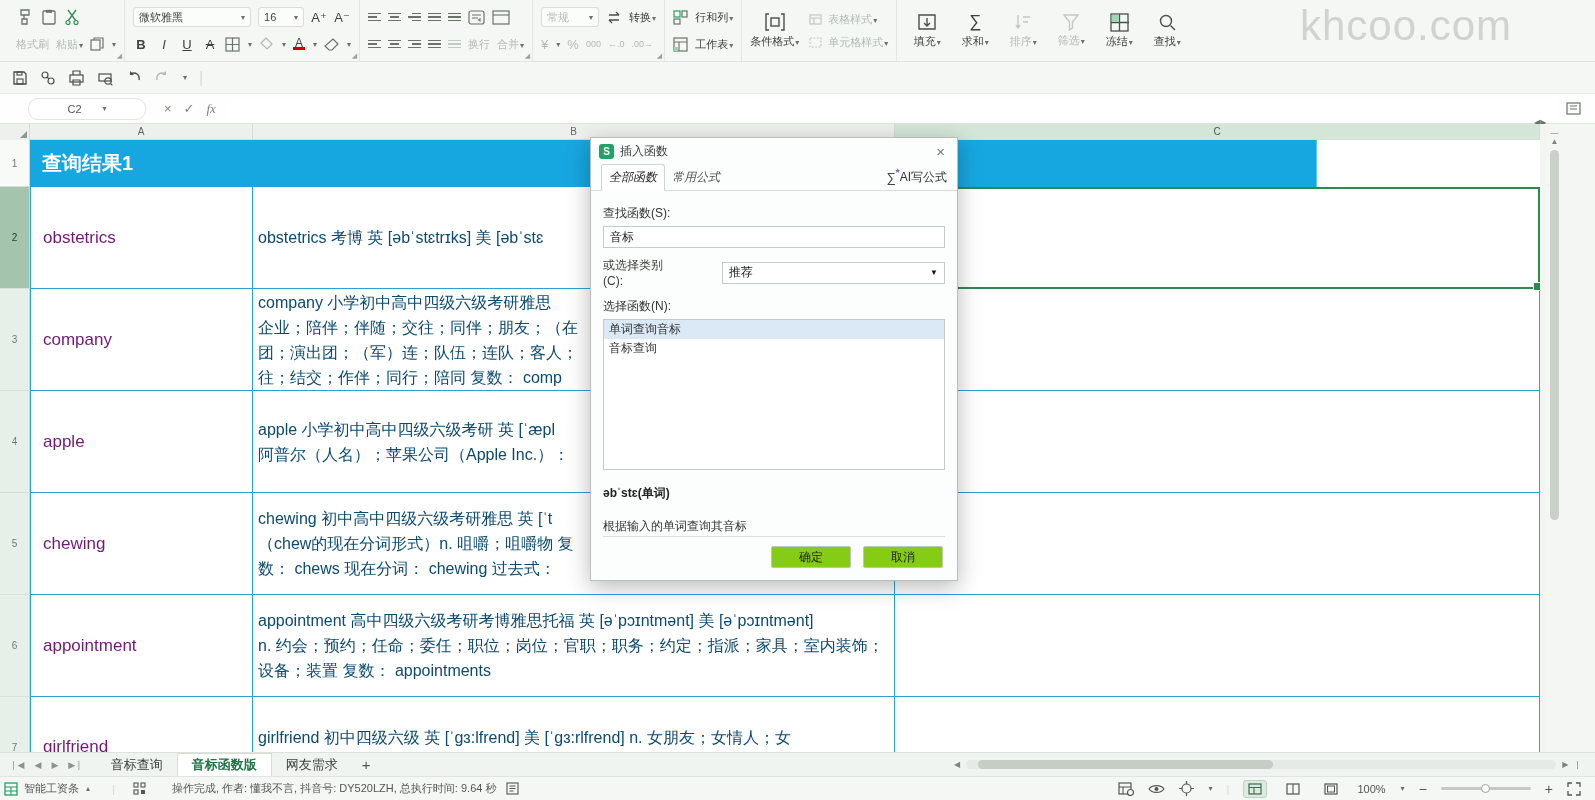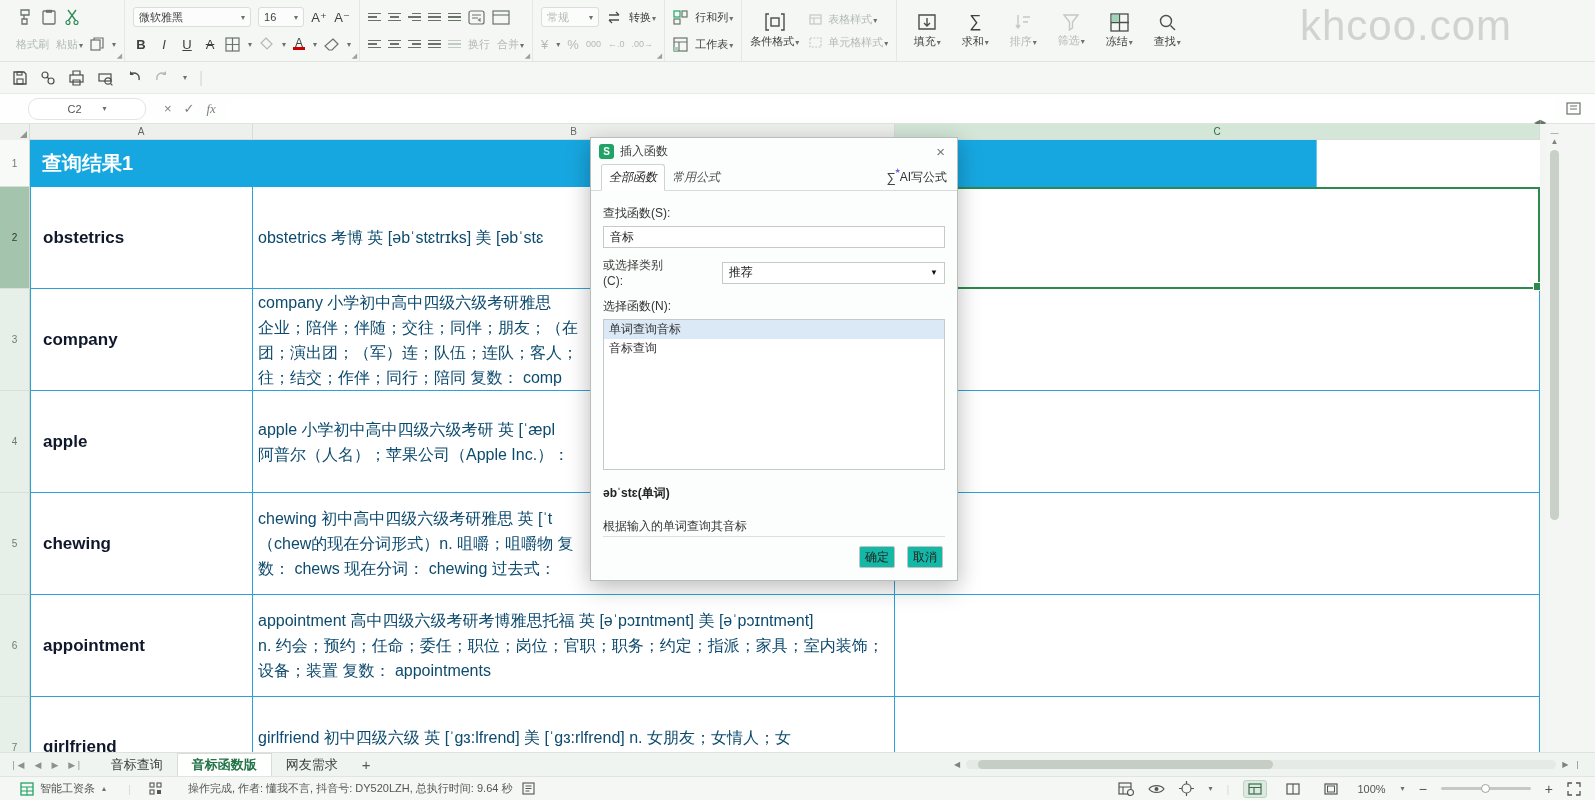--- a/index.html
+++ b/index.html
@@ -52,21 +52,21 @@
   .rowh { width:30px; display:flex; align-items:center; justify-content:center; font-size:10px;
     color:#6f7a6f; background:#e6f0e8; border-right:1px solid #cfd8cf; border-bottom:1px solid #d8e0d8; }
   .rowh.white { background:#f7faf7; }
   .rowh.sel { background:#a5c4ad; color:#2e3a2e; }
   .wA { width:223px; } .wB { width:642px; } .wC { width:645px; }
   .hcell { background:#17a7e0; color:#fff; font-weight:bold; font-size:20px;
     display:flex; align-items:center; padding-left:12px; border-right:1px solid rgba(255,255,255,.35); }
   .cell { border-right:1px solid #2aa2d8; border-bottom:1px solid #2aa2d8; background:#fff;
     display:flex; flex-direction:column; justify-content:center; overflow:hidden; }
   .cell.first { border-left:1px solid #2aa2d8; }
-  .wordcell { font-size:17px; color:#0f172a; padding-left:12px;font-weight:bold; }
+  .wordcell { font-size:17px; color:#701a75; padding-left:12px; }
   .rescell { font-size:16px; color:#0c4a6e; line-height:25px; padding-left:5px; white-space:pre-line; }
   .sel-outline { position:absolute; left:895px; top:63px; width:645px; height:102px;
     border:2px solid #2c8a4e; pointer-events:none; }
   .sel-outline:after { content:""; position:absolute; right:-4px; bottom:-4px; width:7px; height:7px;
     background:#2c8a4e; border:1px solid #fff; }
   .gridfill { position:absolute; left:1540px; top:124px; width:6px; height:628px; background:#f2f5f2; }
 
   
   .vscroll { position:absolute; left:1546px; top:124px; width:17px; height:628px; background:#f3f6f3;
     display:flex; flex-direction:column; align-items:center; font-size:8px; color:#7c857c; }
@@ -82,21 +82,21 @@
   .stab.active { background:#fff; color:#217346; font-weight:bold; border:1px solid #d8ddd8; border-bottom:none; }
   .addtab { margin-left:10px; font-size:15px; color:#555; }
   .hscroll { margin-left:auto; display:flex; align-items:center; gap:6px; margin-right:14px; }
   .htrack { width:590px; height:9px; background:#e6eae6; border-radius:5px; position:relative; }
   .hthumb { position:absolute; left:12px; top:0; width:295px; height:9px; background:#c5cdc5; border-radius:5px; }
   .scrgl { font-size:8px; color:#7c857c; }
 
   
   .statusbar { position:absolute; left:0; top:776px; width:1595px; height:24px; background:#f4f7f4;
     border-top:1px solid #e0e5e0; display:flex; align-items:center; font-size:11px; color:#555; }
-  .sb-left { display:flex; align-items:center; gap:6px; margin-left:20px; }
+  .sb-left { display:flex; align-items:center; gap:6px; margin-left:4px; }
   .sb-msg { margin-left:26px; white-space:nowrap; }
   .sb-right { margin-left:auto; display:flex; align-items:center; gap:14px; margin-right:14px; }
   .viewbtn { width:24px; height:18px; display:flex; align-items:center; justify-content:center; border-radius:3px; }
   .viewbtn.active { background:#dcead f; background:#dceadf; border:1px solid #bcd4c2; }
   .ztrack { width:90px; height:3px; background:#c2cac2; border-radius:2px; position:relative; }
   .zdot { position:absolute; left:40px; top:-3px; width:9px; height:9px; border-radius:50%; background:#fff; border:1px solid #9aa39a; }
   .ztick { position:absolute; left:44px; top:0; width:3px; height:3px; background:#8f978f; border-radius:50%; }
 
   
   .dialog { position:absolute; left:590px; top:137px; width:368px; height:444px; background:#fcfdfd;
@@ -120,21 +120,21 @@
   .dlg-drop { width:257px; height:22px; border:1px solid #c6cac6; background:#fff; padding:0 6px;
     display:flex; align-items:center; justify-content:space-between; color:#222;margin-left:40px; }
   .dlg-drop .arr { font-size:8px; color:#111; }
   .dlg-list { width:342px; height:151px; border:1px solid #c6cac6; background:#fff; margin-top:4px; overflow:hidden; }
   .dlg-item { height:19px; display:flex; align-items:center; padding:0 5px; color:#333; }
   .dlg-item.sel { background:#dbe9f6; }
   .dlg-sig { font-weight:bold; color:#222; margin-top:15px; }
   .dlg-desc { color:#333; margin-top:16px; }
   .dlg-divider { position:absolute; left:12px; right:12px; top:398px; border-top:1px solid #ddd; }
   .dlg-buttons { position:absolute; right:14px; top:408px; display:flex; gap:12px; }
-  .dlg-btn { width:36px; height:22px; background:#14b8a6; border:1px solid #c0c4c0; border-radius:2px;
+  .dlg-btn { width:80px; height:22px; background:#84cc16; border:1px solid #c0c4c0; border-radius:2px;
     display:flex; align-items:center; justify-content:center; color:#222; }
 
   .watermark { position:absolute; left:1300px; top:2px; width:250px; font-size:42px; color:#d2d2d2;
     z-index:6; letter-spacing:1px; }
   svg { display:block; }
 </style>
 </head>
 <body>
 
 <div class="app">

